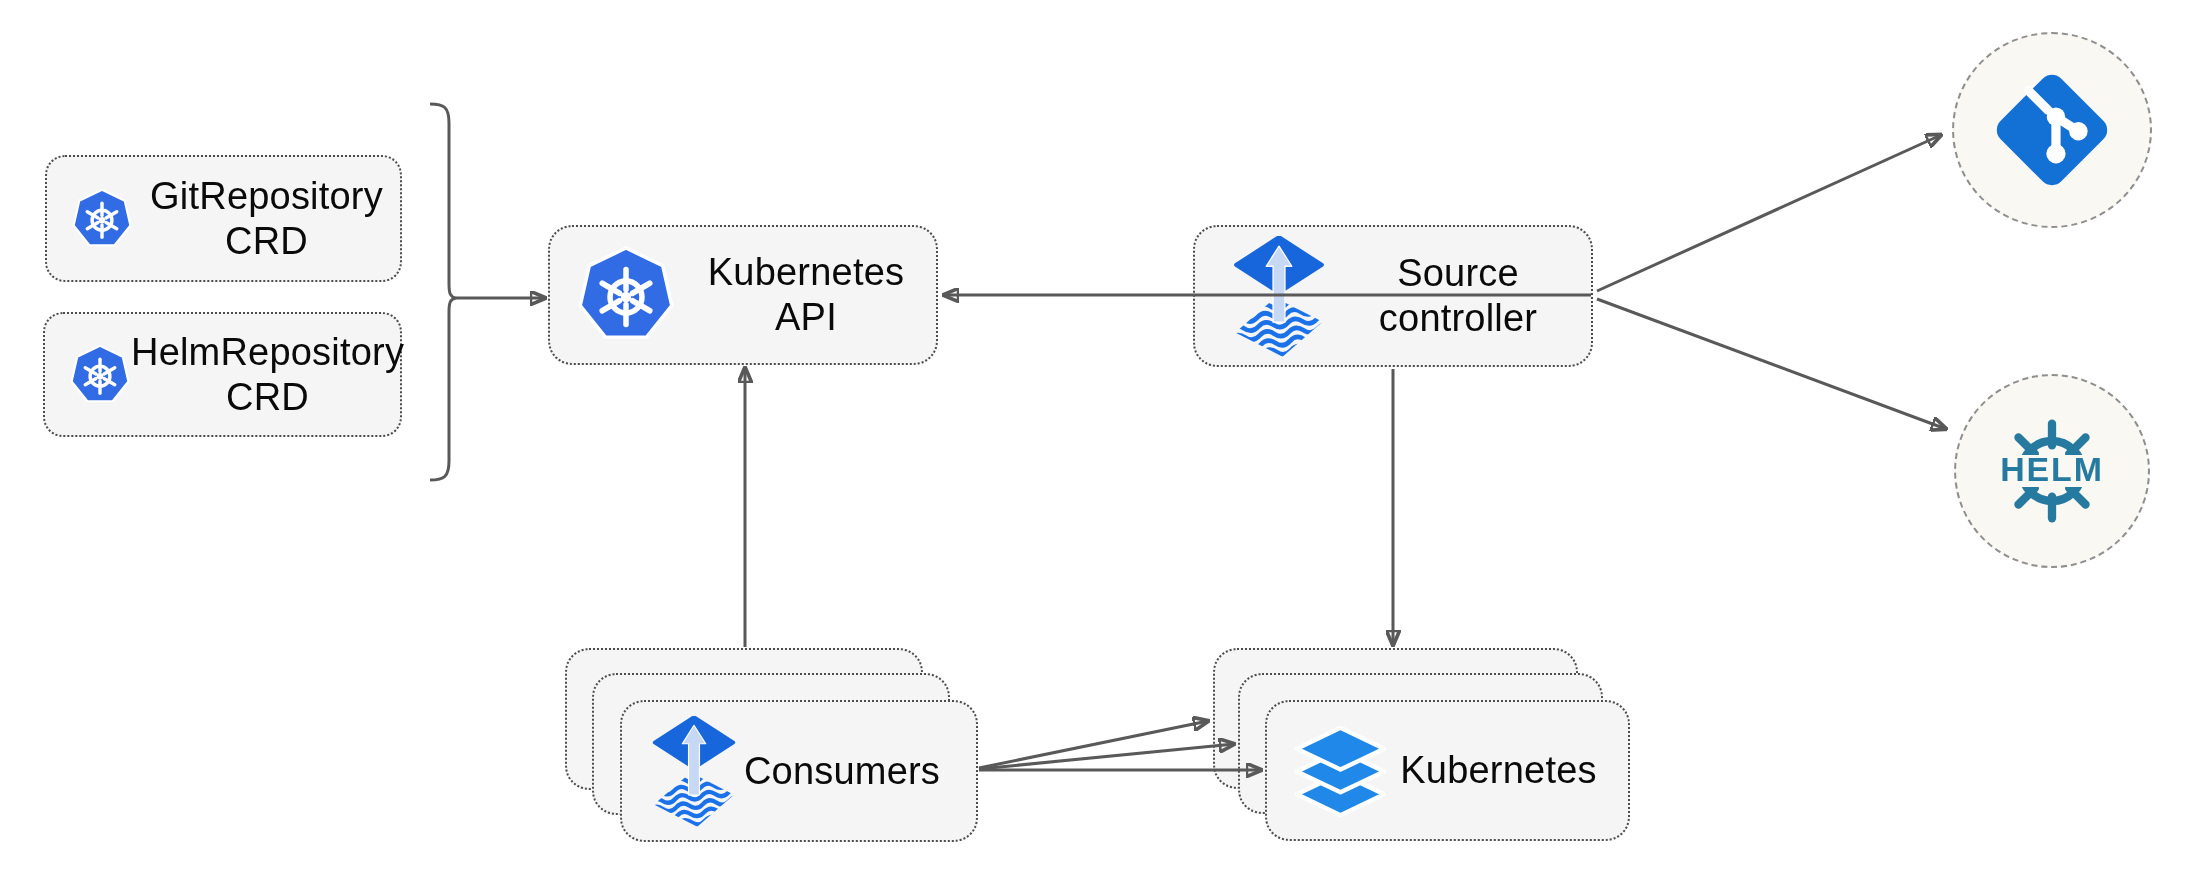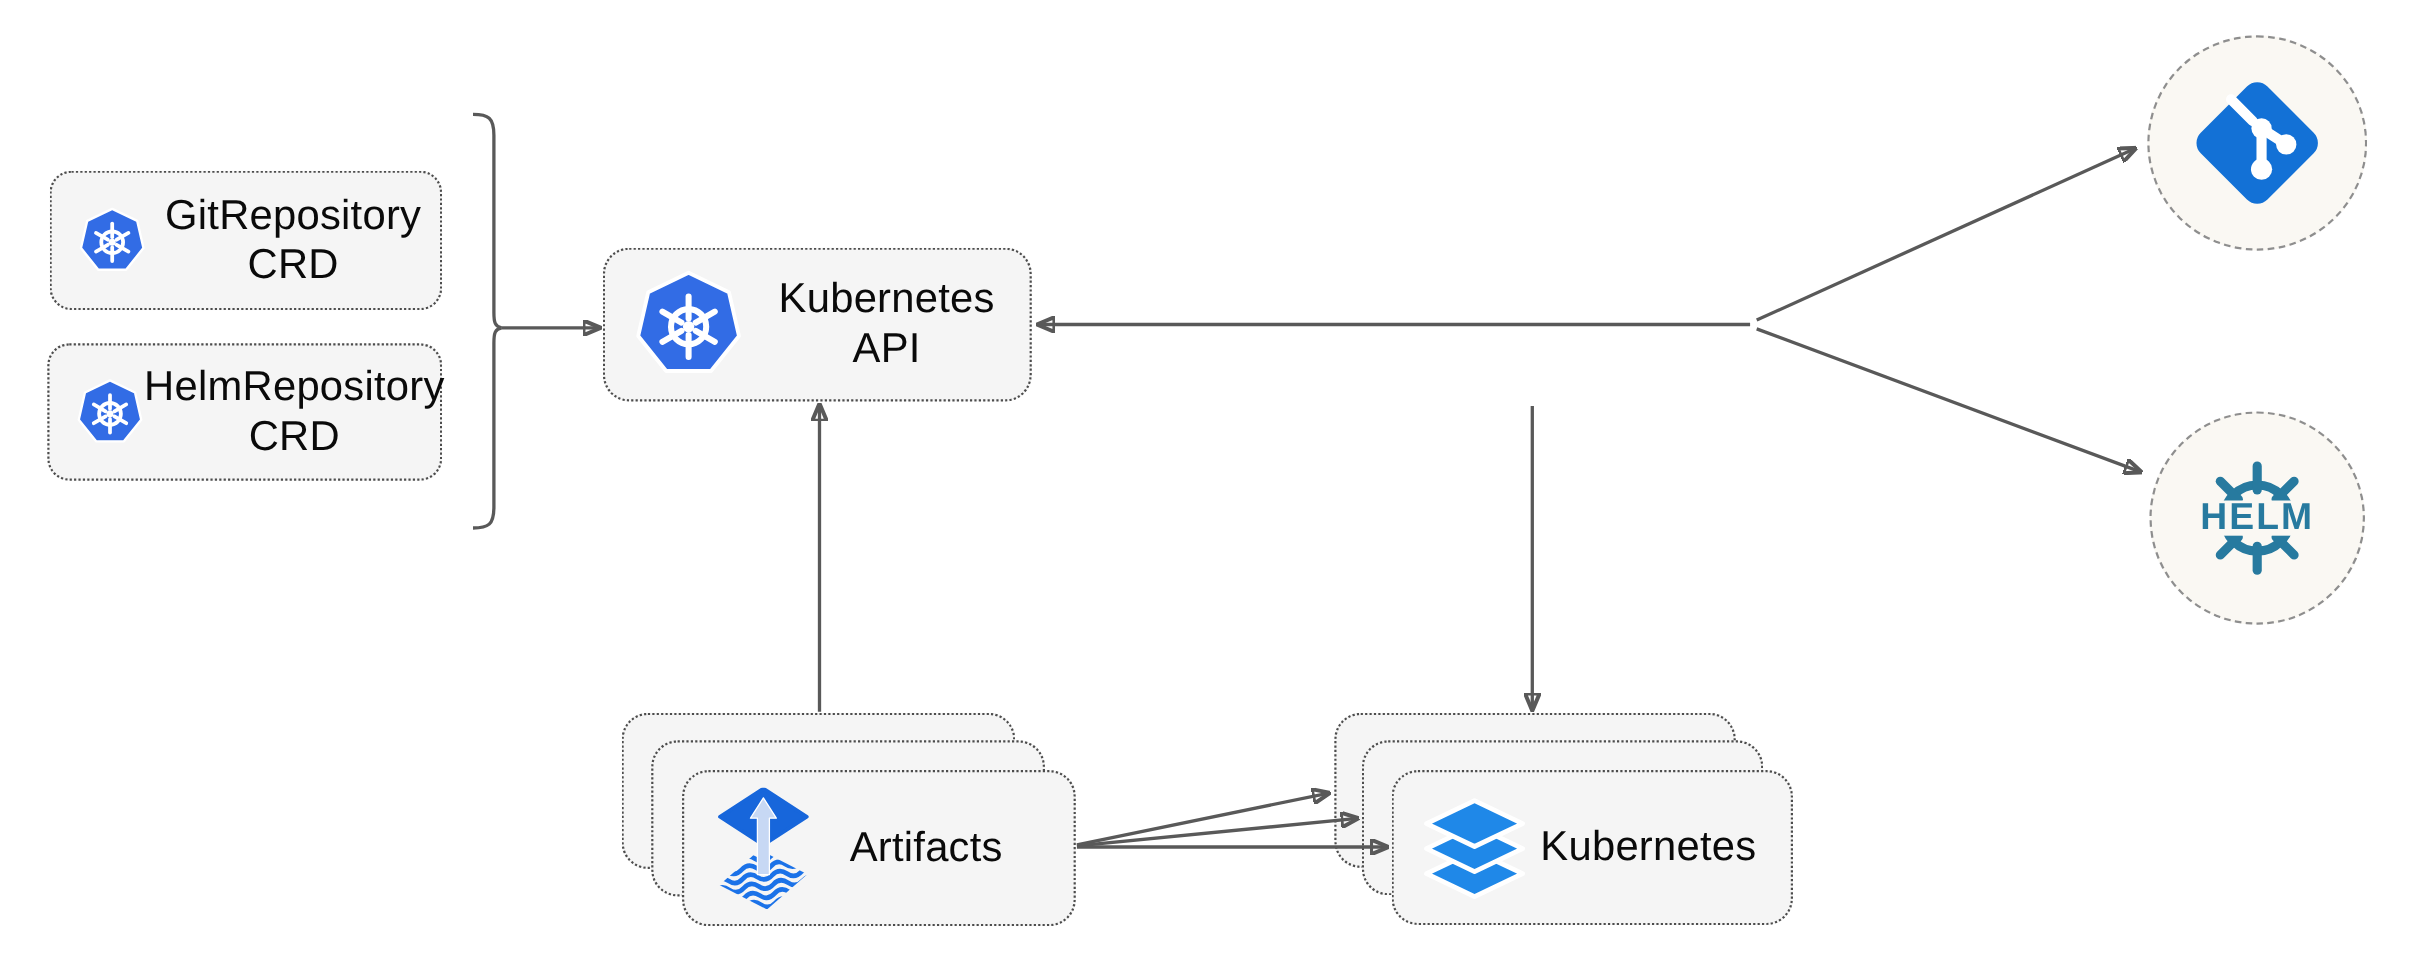--- a/index.html
+++ b/index.html
@@ -155,29 +155,35 @@
     <div class="label">Kubernetes API</div>
   </div>
 
   <div class="box crd" style="left:43px;top:312px;width:359px;height:125px">
     <svg class="icon" style="width:62px;height:62px;margin-left:24px">
         <use href="#sym-k8s"></use>
       </svg>
     <div class="label">HelmRepository CRD</div>
   </div>
 
+  <div class="box" style="left:1193px;top:225px;width:400px;height:142px">
+    <svg class="icon" style="width:92px;height:121px;margin-left:38px">
+        <use href="#sym-flux"></use>
+      </svg>
+    <div class="label" style="padding:0 28px">Source controller</div>
+  </div>
 
   <div>
     <div class="box" style="left:565px;top:648px;width:358px;height:142px"></div>
     <div class="box" style="left:592px;top:673px;width:358px;height:142px"></div>
     <div class="box" style="left:620px;top:700px;width:358px;height:142px">
       <svg class="icon" style="width:84px;height:111px;margin-left:30px">
           <use href="#sym-flux"></use>
         </svg>
-      <div class="label" style="padding-right:28px">Artifacts</div>
+      <div class="label" style="padding-right:28px">Consumers</div>
     </div>
   </div>
 
   <div>
     <div class="box" style="left:1213px;top:648px;width:365px;height:141px"></div>
     <div class="box" style="left:1238px;top:673px;width:365px;height:141px"></div>
     <div class="box" style="left:1265px;top:700px;width:365px;height:141px">
       <svg class="icon" style="width:97px;height:97px;margin-left:25px">
           <use href="#sym-layers"></use>
         </svg>

